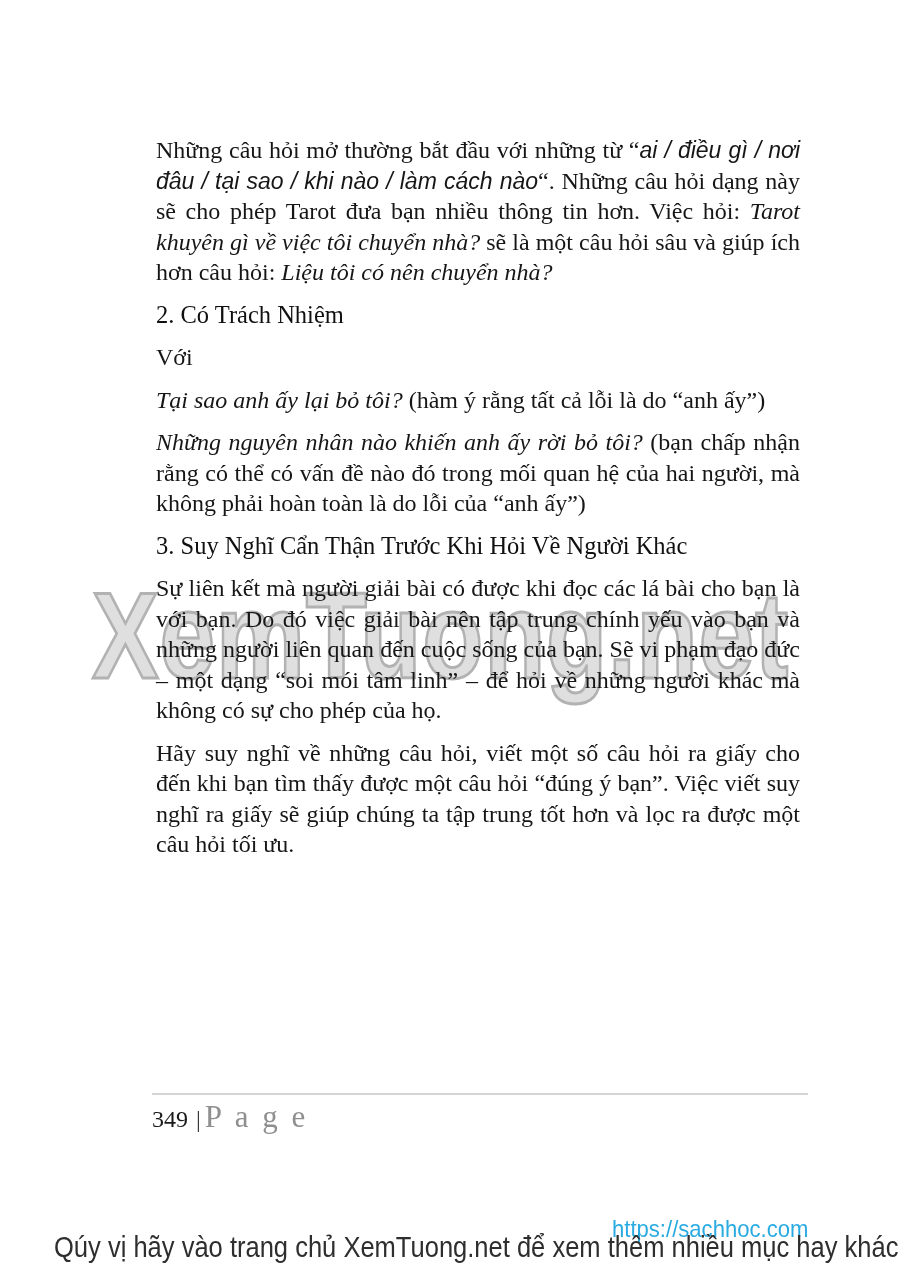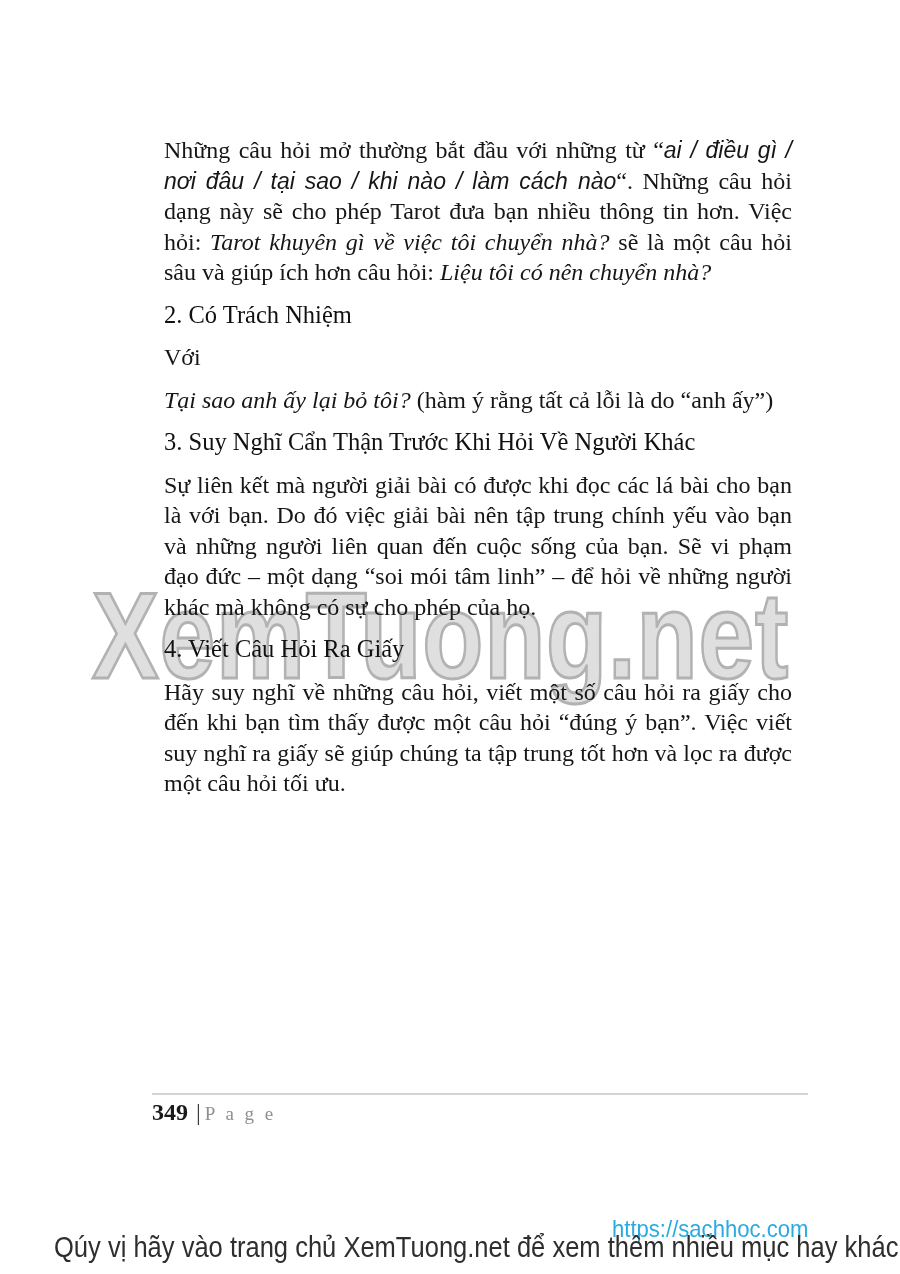--- a/index.html
+++ b/index.html
@@ -40,21 +40,21 @@
   
   .content {
     position: absolute;
     left: 152px; top: 135px;
     width: 652px;
     z-index: 1;
     color: #161616;
     font-size: 24px;
     line-height: 30.5px;
   }
-  .content p, .content h2 { margin: 12px 12px; }
+  .content p, .content h2 { margin: 12px 4px; }
   .content > :first-child { margin-top: 0; }
   p.body { text-align: justify; }
   h2.head {
     font-size: 24.5px;
     font-weight: normal;
     color: #101010;
     text-align: left;
   }
   .it-serif { font-style: italic; }
   .it-sans {
@@ -71,23 +71,23 @@
     background: #d4d4d4;
     z-index: 1;
   }
   .page-footer {
     position: absolute;
     left: 152px; top: 1099px;
     z-index: 1;
     font-size: 24px;
     white-space: nowrap;
   }
-  .page-number { font-weight: bold; color: #1a1a1a; }
+  .page-number { font-weight: normal; color: #1a1a1a; }
   .footer-sep { color: #3a3a3a; margin: 0 4px 0 8px; font-weight: 400; }
-  .page-label { color: #8f8f8f; letter-spacing: 3px; font-size: 19px; text-align: right; }
+  .page-label { color: #8f8f8f; letter-spacing: 3px; font-size: 31px; text-align: right; }
 
   
   .source-link {
     position: absolute;
     left: 612px; top: 1215px;
     z-index: 1;
     font-family: "Liberation Sans", sans-serif;
     font-size: 24px;
     color: #29abe2;
     text-decoration: none;
@@ -120,26 +120,26 @@
 
     <p class="body"><span>Những câu hỏi mở thường bắt đầu với những từ “</span><span class="it-sans">ai / điều gì / nơi đâu / tại sao / khi nào / làm cách nào</span><span>“. Những câu hỏi dạng này sẽ cho phép Tarot đưa bạn nhiều thông tin hơn. Việc hỏi: </span><span class="it-serif">Tarot khuyên gì về việc tôi chuyển nhà?</span><span> sẽ là một câu hỏi sâu và giúp ích hơn câu hỏi: </span><span class="it-serif">Liệu tôi có nên chuyển nhà?</span></p>
 
     <h2 class="head">2. Có Trách Nhiệm</h2>
 
 
     <p class="body">Với</p>
 
     <p class="body"><span class="it-serif">Tại sao anh ấy lại bỏ tôi?</span><span> (hàm ý rằng tất cả lỗi là do “anh ấy”)</span></p>
 
+    <p class="body"><span class="it-serif">Những nguyên nhân nào khiến anh ấy rời bỏ tôi?</span><span> (bạn chấp nhận rằng có thể có vấn đề nào đó trong mối quan hệ của hai người, mà không phải hoàn toàn là do lỗi của “anh ấy”)</span></p>
 
     <h2 class="head">3. Suy Nghĩ Cẩn Thận Trước Khi Hỏi Về Người Khác</h2>
 
     <p class="body">Sự liên kết mà người giải bài có được khi đọc các lá bài cho bạn là với bạn. Do đó việc giải bài nên tập trung chính yếu vào bạn và những người liên quan đến cuộc sống của bạn. Sẽ vi phạm đạo đức – một dạng “soi mói tâm linh” – để hỏi về những người khác mà không có sự cho phép của họ.</p>
 
-    <h2 class="head">4. Viết Câu Hỏi Ra Giấy</h2>
 
     <p class="body">Hãy suy nghĩ về những câu hỏi, viết một số câu hỏi ra giấy cho đến khi bạn tìm thấy được một câu hỏi “đúng ý bạn”. Việc viết suy nghĩ ra giấy sẽ giúp chúng ta tập trung tốt hơn và lọc ra được một câu hỏi tối ưu.</p>
 
 
   </div>
 
   <div class="footer-rule"></div>
 
   <div class="page-footer"><span class="page-number">349</span><span class="footer-sep">|</span><span class="page-label">P a g e</span></div>
 

